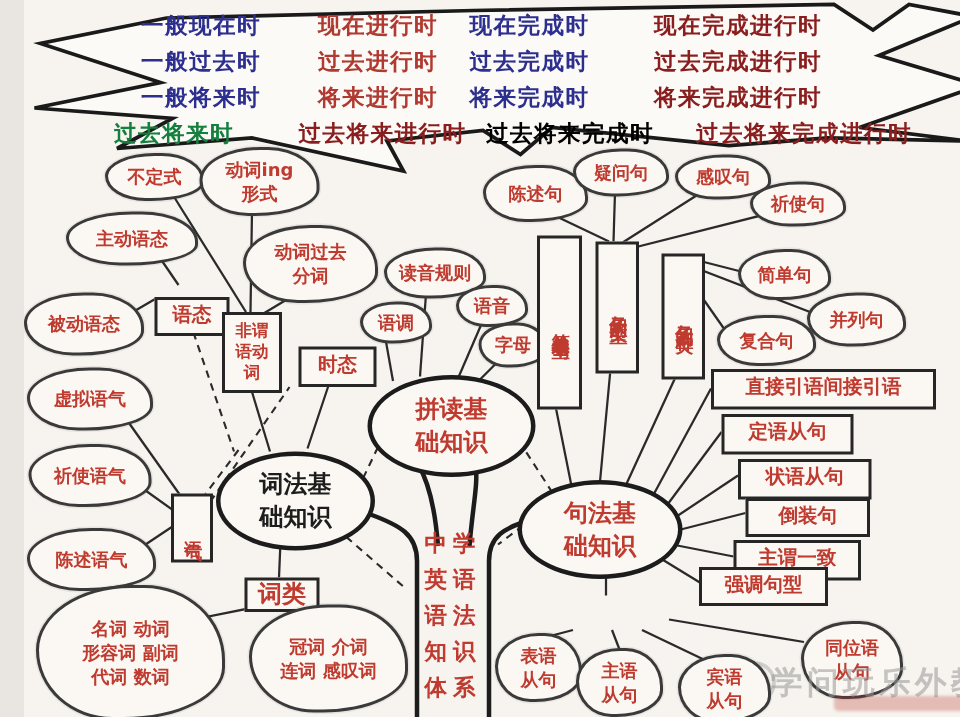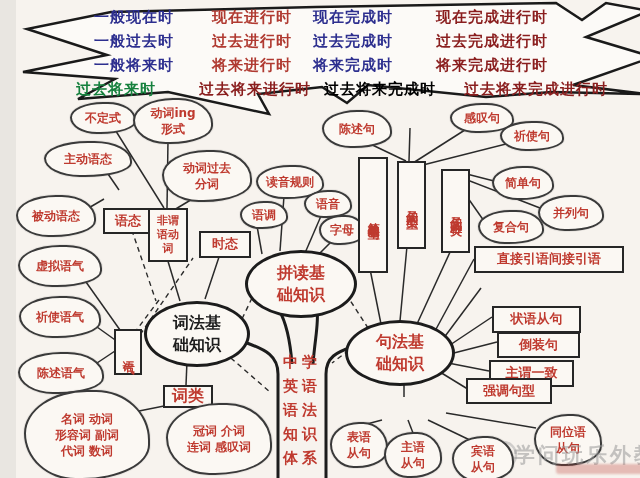--- a/index.html
+++ b/index.html
@@ -123,21 +123,21 @@
     <span class="tense" style="left: 308px; top: 80px; color: #000000;">过去将来完成时</span>
     <span class="tense" style="left: 448px; top: 80px; color: rgb(138, 30, 30);">过去将来完成进行时</span>
   </div>
 
   <div class="cloud" style="left:54px;top:102px;width:62px;height:28px">不定式</div>
   <div class="cloud" style="left:117px;top:98px;width:76px;height:42px">动词ing
 形式</div>
   <div class="cloud" style="left:28px;top:141px;width:84px;height:32px">主动语态</div>
   <div class="cloud" style="left:146px;top:150px;width:86px;height:48px">动词过去
 分词</div>
-  <div class="rbox" style="left:87px;top:208px;width:46px;height:22px">语态</div>
+  <div class="rbox" style="left:87px;top:198px;width:46px;height:22px">语态</div>
   <div class="cloud" style="left:0px;top:195px;width:76px;height:38px">被动语态</div>
   <div class="rbox" style="left:132px;top:208px;width:36px;height:50px;font-size:11px">非谓
 语动
 词</div>
   <div class="rbox" style="left:183px;top:231px;width:48px;height:23px">时态</div>
   <div class="cloud" style="left:2px;top:245px;width:80px;height:38px">虚拟语气</div>
   <div class="cloud" style="left:3px;top:296px;width:78px;height:38px">祈使语气</div>
   <div class="rbox vtext" style="left:98px;top:329px;width:24px;height:42px;font-size:12px">语气</div>
   <div class="cloud" style="left:2px;top:352px;width:82px;height:38px">陈述语气</div>
   <div class="enode black" style="left:128px;top:301px;width:100px;height:60px">词法基
@@ -158,28 +158,30 @@
   <div class="trunk-label" style="left:263px;top:350px;width:46px">中学
 英语
 语法
 知识
 体系</div>
 
   <div class="rbox vtext" style="left:342px;top:157px;width:26px;height:112px;font-size:12px;letter-spacing:1px">简单句基本句型</div>
   <div class="rbox vtext" style="left:381px;top:161px;width:25px;height:84px;font-size:12px">句子的类型</div>
   <div class="rbox vtext" style="left:425px;top:169px;width:25px;height:80px;font-size:12px">句子的种类</div>
   <div class="cloud" style="left:306px;top:110px;width:66px;height:34px">陈述句</div>
+  <div class="cloud" style="left:366px;top:99px;width:60px;height:28px">疑问句</div>
   <div class="cloud" style="left:434px;top:103px;width:60px;height:26px">感叹句</div>
   <div class="cloud" style="left:484px;top:121px;width:60px;height:26px">祈使句</div>
   <div class="cloud" style="left:476px;top:166px;width:58px;height:30px">简单句</div>
   <div class="cloud" style="left:522px;top:195px;width:62px;height:32px">并列句</div>
   <div class="cloud" style="left:462px;top:210px;width:62px;height:30px">复合句</div>
   <div class="enode" style="left:329px;top:320px;width:104px;height:60px">句法基
 础知识</div>
   <div class="rbox" style="left:458px;top:246px;width:146px;height:23px">直接引语间接引语</div>
+  <div class="rbox" style="left:465px;top:276px;width:84px;height:23px">定语从句</div>
   <div class="rbox" style="left:476px;top:306px;width:85px;height:23px">状语从句</div>
   <div class="rbox" style="left:481px;top:332px;width:79px;height:22px">倒装句</div>
   <div class="rbox" style="left:473px;top:360px;width:81px;height:23px">主谓一致</div>
   <div class="rbox" style="left:450px;top:378px;width:82px;height:22px">强调句型</div>
   <div class="cloud" style="left:314px;top:422px;width:54px;height:42px">表语
 从句</div>
   <div class="cloud" style="left:368px;top:432px;width:54px;height:42px">主语
 从句</div>
   <div class="cloud" style="left:436px;top:436px;width:58px;height:42px">宾语
 从句</div>

